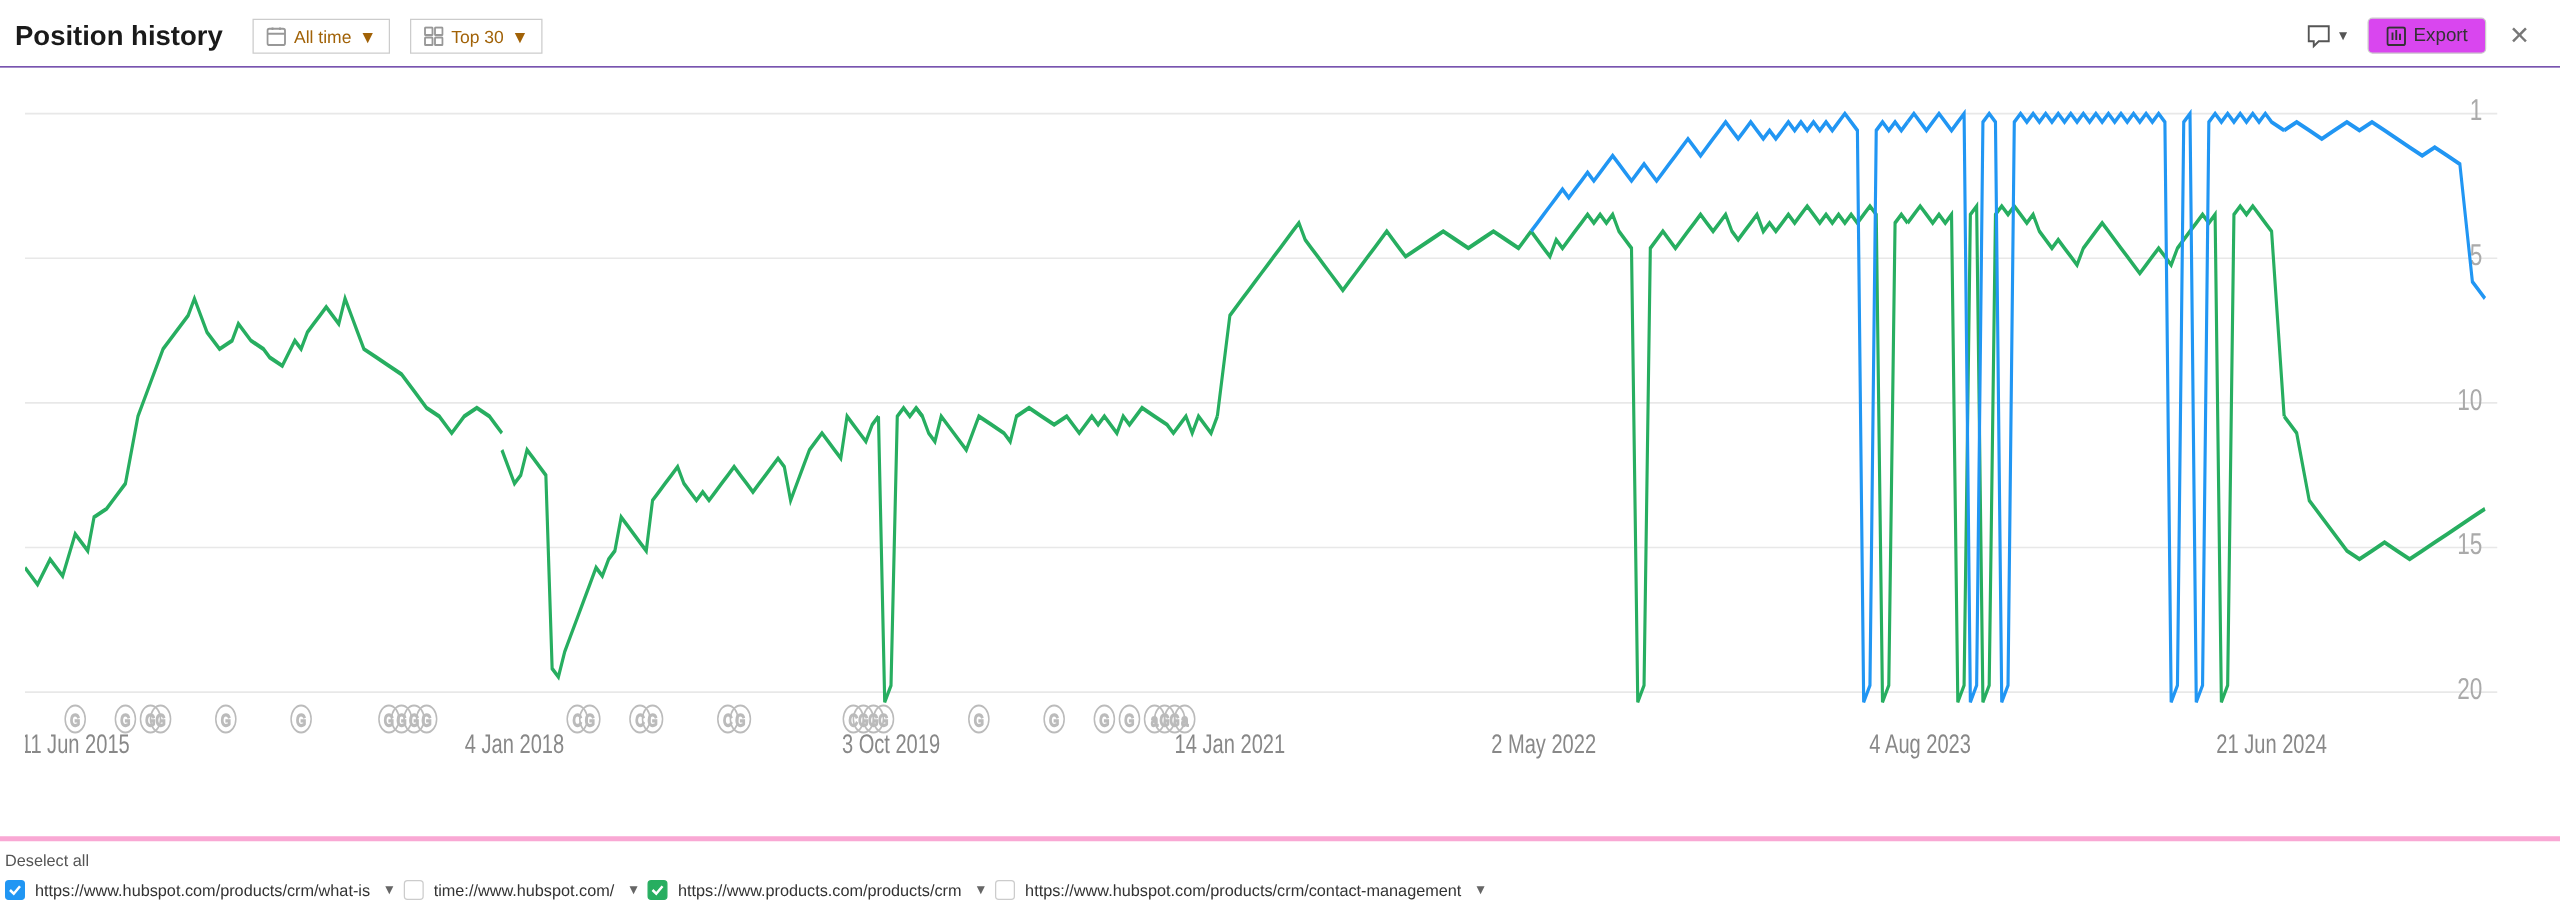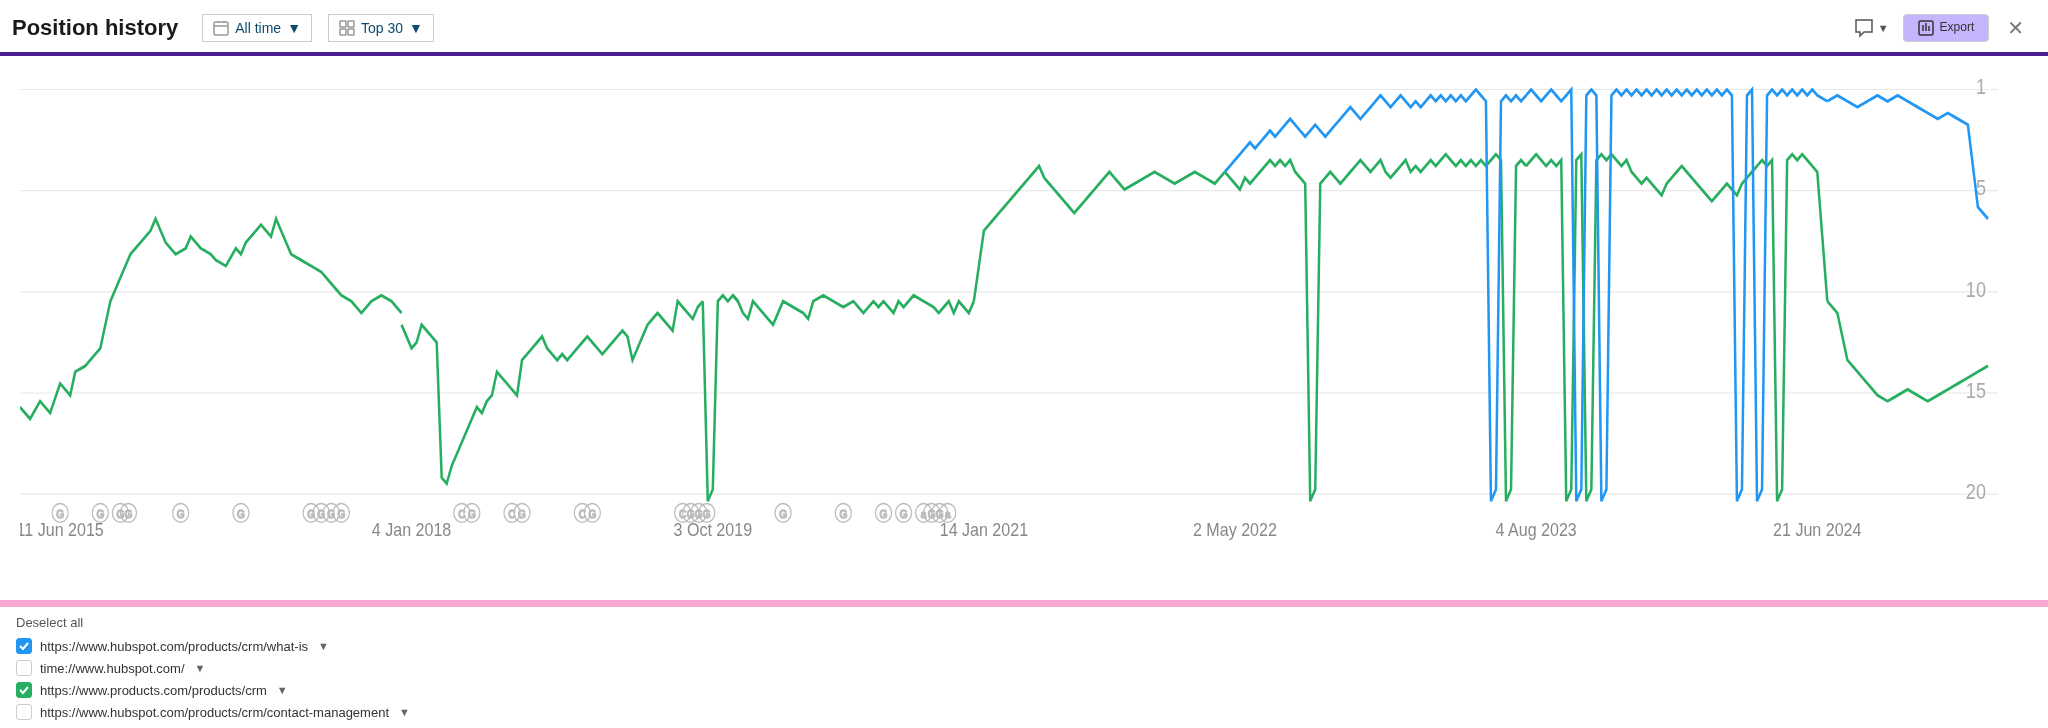--- a/index.html
+++ b/index.html
@@ -16,40 +16,40 @@
       width: 100%;
       height: 100%;
       display: flex;
       flex-direction: column;
       padding: 0;
     }
     .header {
       display: flex;
       align-items: center;
       padding: 14px 20px 10px 12px;
-      border-bottom: 4px solid #4c1d95;
+      border-bottom: 1px solid #4c1d95;
       gap: 16px;
     }
     .header-title {
       font-size: 22px;
       font-weight: 700;
       color: #1a1a1a;
       margin-right: 8px;
     }
     .filter-btn {
       display: flex;
       align-items: center;
       gap: 6px;
       padding: 5px 10px;
       border: 1px solid #ccc;
       border-radius: 0;
       background: #fff;
       cursor: pointer;
       font-size: 14px;
-      color: #0c4a6e;
+      color: #a16207;
     }
     .filter-icon {
       width: 16px;
       height: 16px;
       opacity: 0.6;
     }
     .header-spacer { flex: 1; }
     .header-right {
       display: flex;
       align-items: center;
@@ -58,28 +58,28 @@
     .comment-btn {
       display: flex;
       align-items: center;
       gap: 4px;
       cursor: pointer;
       color: #555;
       font-size: 14px;
     }
     .export-btn {
       display: flex;
-      align-items: flex-start;
+      align-items: flex-end;
       gap: 6px;
       padding: 5px 14px;
       border: 1px solid #ccc;
       border-radius: 4px;
-      background: #c4b5fd;
-      cursor: pointer;
-      font-size: 12px;
+      background: #d946ef;
+      cursor: pointer;
+      font-size: 15px;
       color: #333;
       font-weight: 500;
     }
     .close-btn {
       cursor: pointer;
       color: #777;
       font-size: 20px;
       line-height: 1;
       padding: 2px 4px;
     }
@@ -87,32 +87,31 @@
       flex: 1;
       position: relative;
       padding: 10px 50px 40px 20px;
       overflow: hidden;
     }
     .chart-svg {
       width: 100%;
       height: 100%;
     }
     .legend-area {
-      padding: 8px 12px 8px 16px;
-      border-top: 7px solid #f9a8d4;
+      padding: 8px 12px 8px 4px;
+      border-top: 4px solid #f9a8d4;
     }
     .deselect-all {
       color: #555;
       font-size: 13px;
       margin-bottom: 8px;
       cursor: pointer;
     }
     .legend-items {
       display: flex;
-      flex-direction: column;
       gap: 6px;
     }
     .legend-item {
       display: flex;
       align-items: center;
       gap: 8px;
       font-size: 13px;
       color: #333;
       cursor: pointer;
     }

